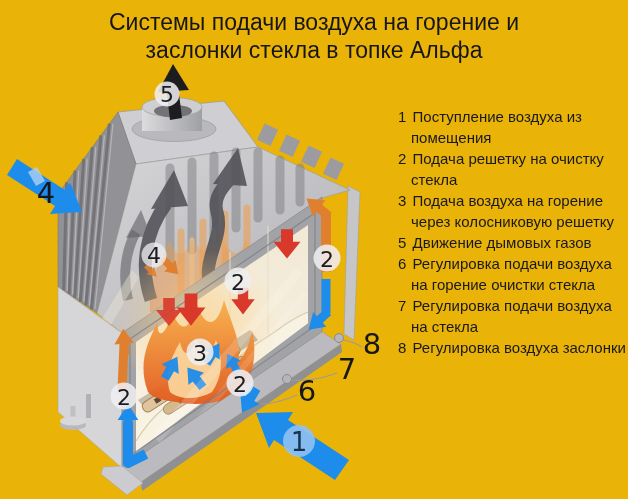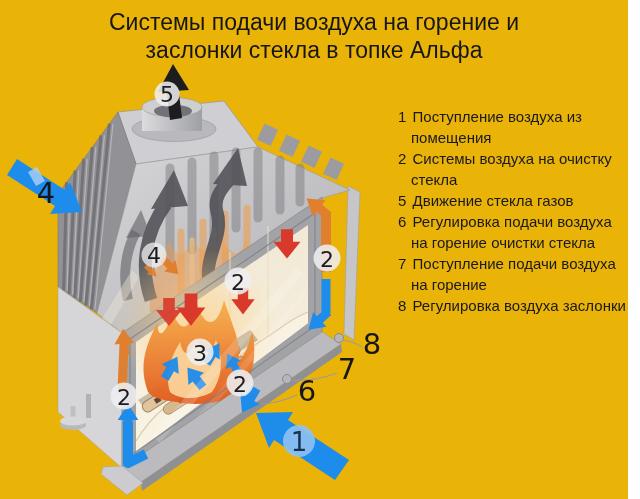--- a/index.html
+++ b/index.html
@@ -264,20 +264,21 @@
       <text class="badge-num" x="124" y="405" text-anchor="middle">2</text>
     </g>
     <g>
       <circle cx="299" cy="441" r="16" fill="#8fc1f2" opacity="0.9"></circle>
       <text x="299" y="451" text-anchor="middle" style="font-size:26px;fill:#16324f;">1</text>
     </g>
   </svg>
 
   <div class="legend">
     <div class="legend-item"><span class="num">1</span> <span>Поступление воздуха из помещения</span></div>
-    <div class="legend-item"><span class="num">2</span> <span>Системы воздуха на очистку стекла</span></div>
-    <div class="legend-item"><span class="num">5</span> <span>Движение стекла газов</span></div>
+    <div class="legend-item"><span class="num">2</span> <span>Подача решетку на очистку стекла</span></div>
+    <div class="legend-item"><span class="num">3</span> <span>Подача воздуха на горение через колосниковую решетку</span></div>
+    <div class="legend-item"><span class="num">5</span> <span>Движение дымовых газов</span></div>
     <div class="legend-item"><span class="num">6</span> <span>Регулировка подачи воздуха на горение очистки стекла</span></div>
-    <div class="legend-item"><span class="num">7</span> <span>Поступление подачи воздуха на горение</span></div>
+    <div class="legend-item"><span class="num">7</span> <span>Регулировка подачи воздуха на стекла</span></div>
     <div class="legend-item"><span class="num">8</span> <span>Регулировка воздуха заслонки</span></div>
   </div>
 
 </div>
 
 </body></html>

